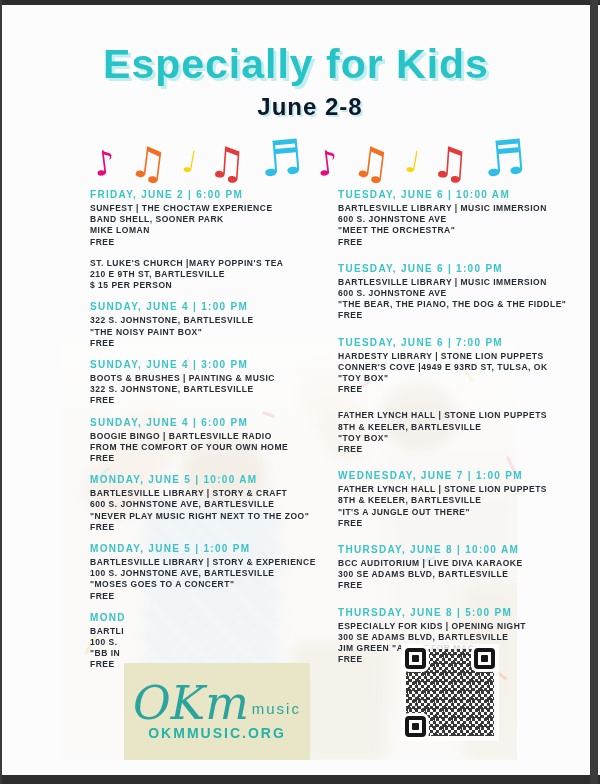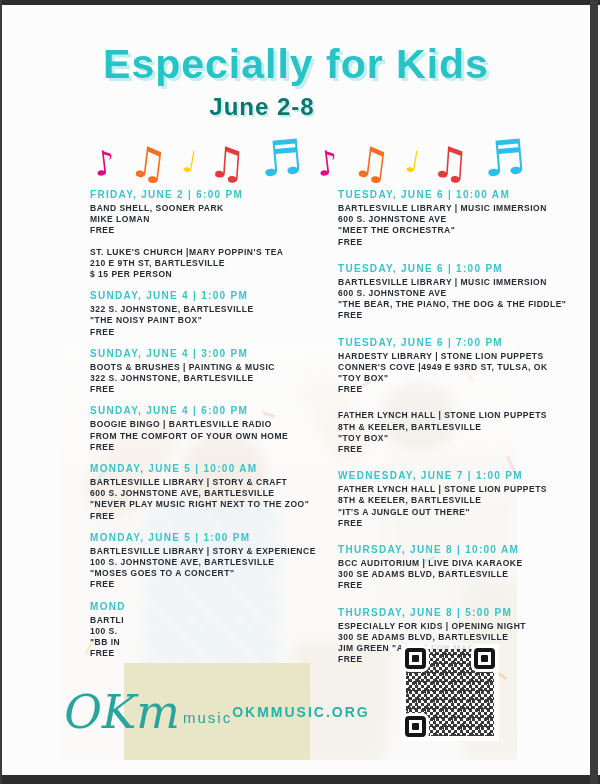--- a/index.html
+++ b/index.html
@@ -15,22 +15,22 @@
   .page{position:absolute;inset:5px 10px 9px 2px;background:#fcfcfc;}
 
   
   .title{
     position:absolute;top:36px;left:0;width:588px;text-align:center;
     font-size:41px;font-weight:bold;letter-spacing:1px;color:#27c3c6;
     text-shadow:3px 3px 0 #c2eef0;z-index:3;
   }
   .subtitle{
     position:absolute;top:88px;left:0;width:520px;text-align:center;
-    font-size:24px;font-weight:bold;letter-spacing:1px;color:#0f766e;
-    text-shadow:2px 2px 0 #c2eef0;z-index:3;
+    font-size:24px;font-weight:bold;letter-spacing:1px;color:#0f172a;
+    text-shadow:2px 2px 0 #c2eef0;z-index:3;padding-left:48px;
   }
 
   
   .notes-row{
     position:absolute;top:122px;left:92px;width:432px;height:58px;
     display:flex;justify-content:space-between;align-items:flex-end;z-index:3;
   }
   .note{font-family:"DejaVu Sans",sans-serif;line-height:1;display:inline-block;}
   .note:nth-child(5n+1){font-size:34px;transform:rotate(-7deg) translateY(-5px);}
   .note:nth-child(5n+2){font-size:43px;transform:rotate(7deg);}
@@ -67,21 +67,21 @@
     line-height:12px;margin-bottom:2px;white-space:nowrap;
   }
   .event-line{
     color:#262c35;font-size:8.5px;font-weight:bold;letter-spacing:.5px;
     line-height:11.2px;white-space:nowrap;
   }
 
   
   .logo-box{
     position:absolute;left:122px;top:658px;width:186px;height:97px;
-    background:#e9e5c7;z-index:4;display:flex;flex-direction:row;
+    background:#e9e5c7;z-index:4;display:flex;flex-direction:column;
     align-items:center;justify-content:center;
   }
   .logo-row{display:flex;align-items:flex-end;}
   .logo-okm{font-family:"DejaVu Serif",serif;font-style:italic;font-size:46px;line-height:42px;color:#2aa49c;}
   .logo-music{font-size:15px;letter-spacing:2px;color:#2aa49c;margin-left:3px;transform:translateY(-7px);}
   .logo-url{font-size:14px;font-weight:bold;color:#22b3aa;letter-spacing:2px;margin-top:1px;}
 
   
   .qr{
     position:absolute;left:399px;top:639px;width:98px;height:97px;
@@ -143,20 +143,21 @@
       <span class="note" style="color: rgb(229, 9, 127);">♪</span>
       <span class="note" style="color: rgb(243, 111, 33);">♫</span>
       <span class="note" style="color: rgb(255, 210, 0);">♩</span>
       <span class="note" style="color: rgb(226, 59, 59);">♫</span>
       <span class="note" style="color: rgb(46, 191, 232);">♬</span>
     </div>
 
   <div class="col col-left">
   <div class="event">
     <div class="event-header">FRIDAY, JUNE 2 | 6:00 PM</div>
+  <div class="event-line">SUNFEST | THE CHOCTAW EXPERIENCE</div>
         <div class="event-line">BAND SHELL, SOONER PARK</div>
         <div class="event-line">MIKE LOMAN</div>
         <div class="event-line">FREE</div>
       </div>
 
   <div class="event">
   <div class="event-line">ST. LUKE'S CHURCH |MARY POPPIN'S TEA</div>
         <div class="event-line">210 E 9TH ST, BARTLESVILLE</div>
         <div class="event-line">$ 15 PER PERSON</div>
       </div>

